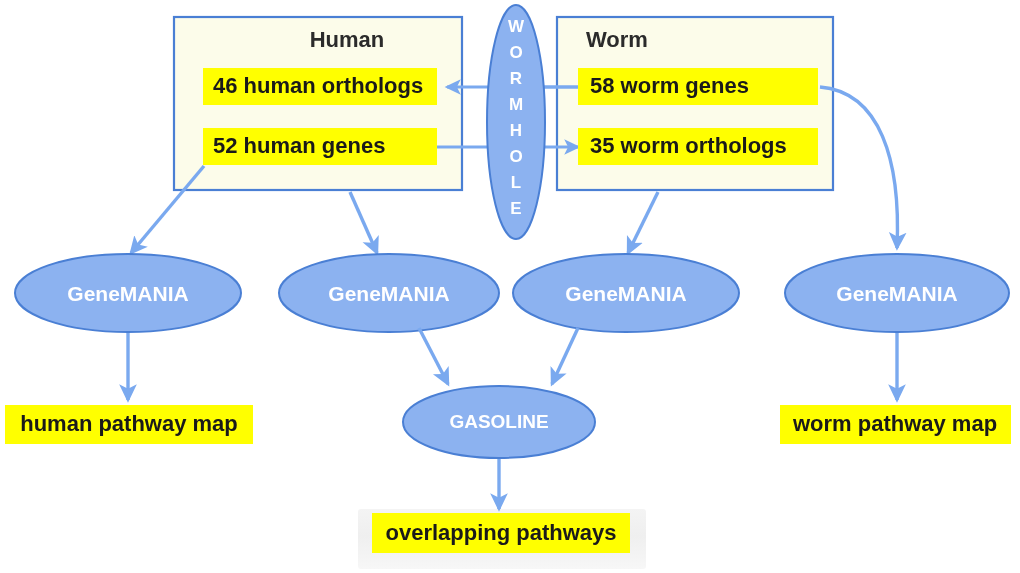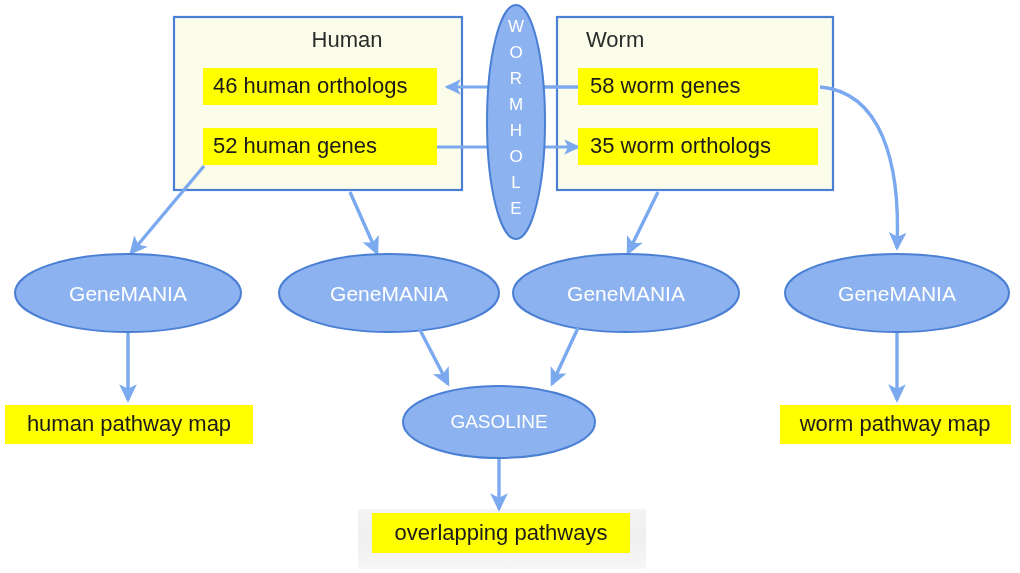--- a/index.html
+++ b/index.html
@@ -11,20 +11,21 @@
     width: 1020px;
     height: 573px;
     overflow: hidden;
     font-family: "Liberation Sans", sans-serif;
   }
   #diagram-root {
     position: relative;
     width: 1020px;
     height: 573px;
     background: #ffffff;
+    font-weight: bold;
   }
   svg#diagram-svg {
     position: absolute;
     left: 0;
     top: 0;
     width: 1020px;
     height: 573px;
     display: block;
   }
   .node-text {

